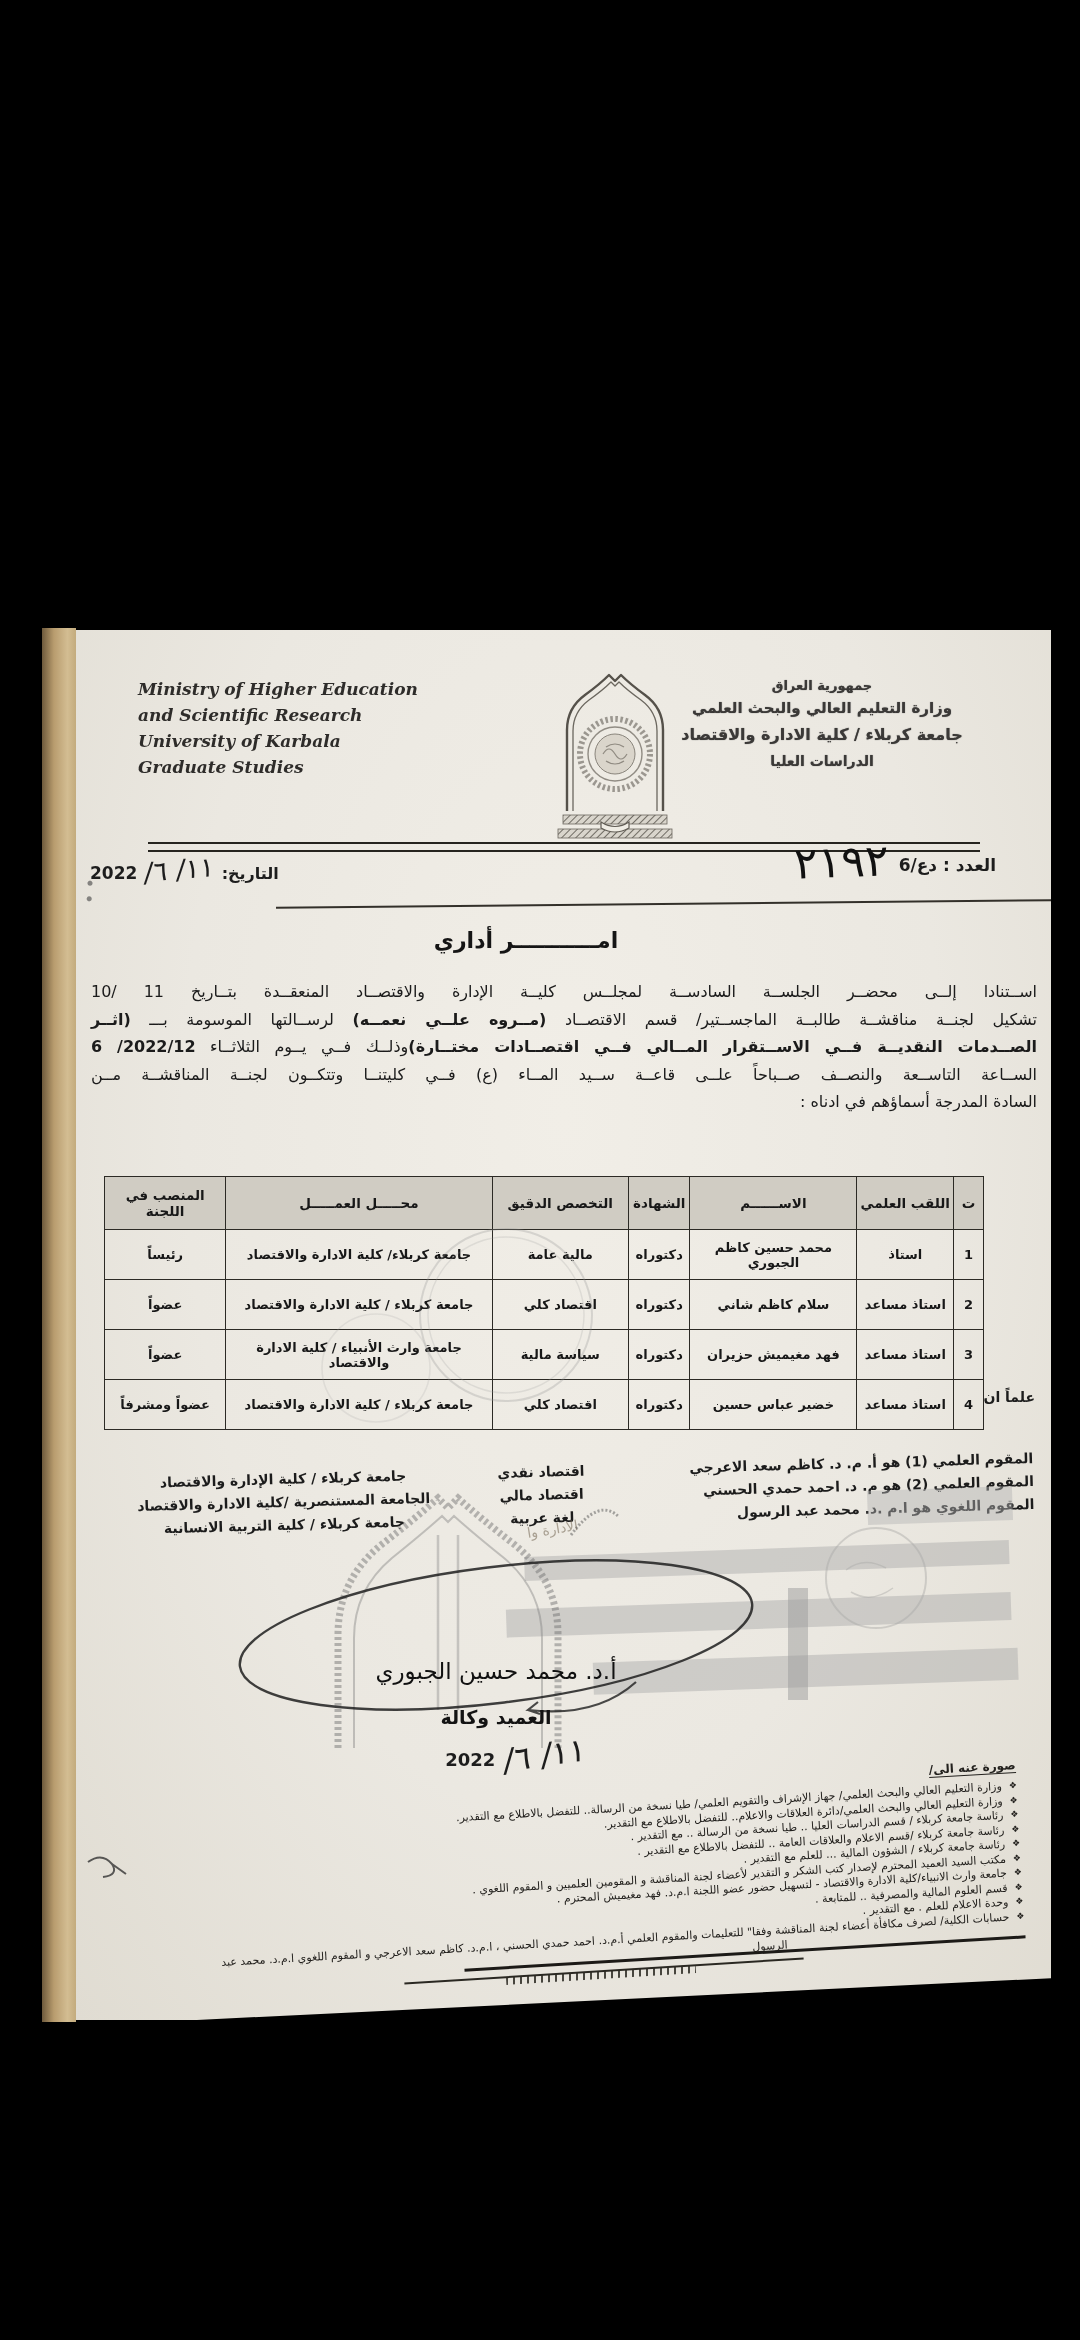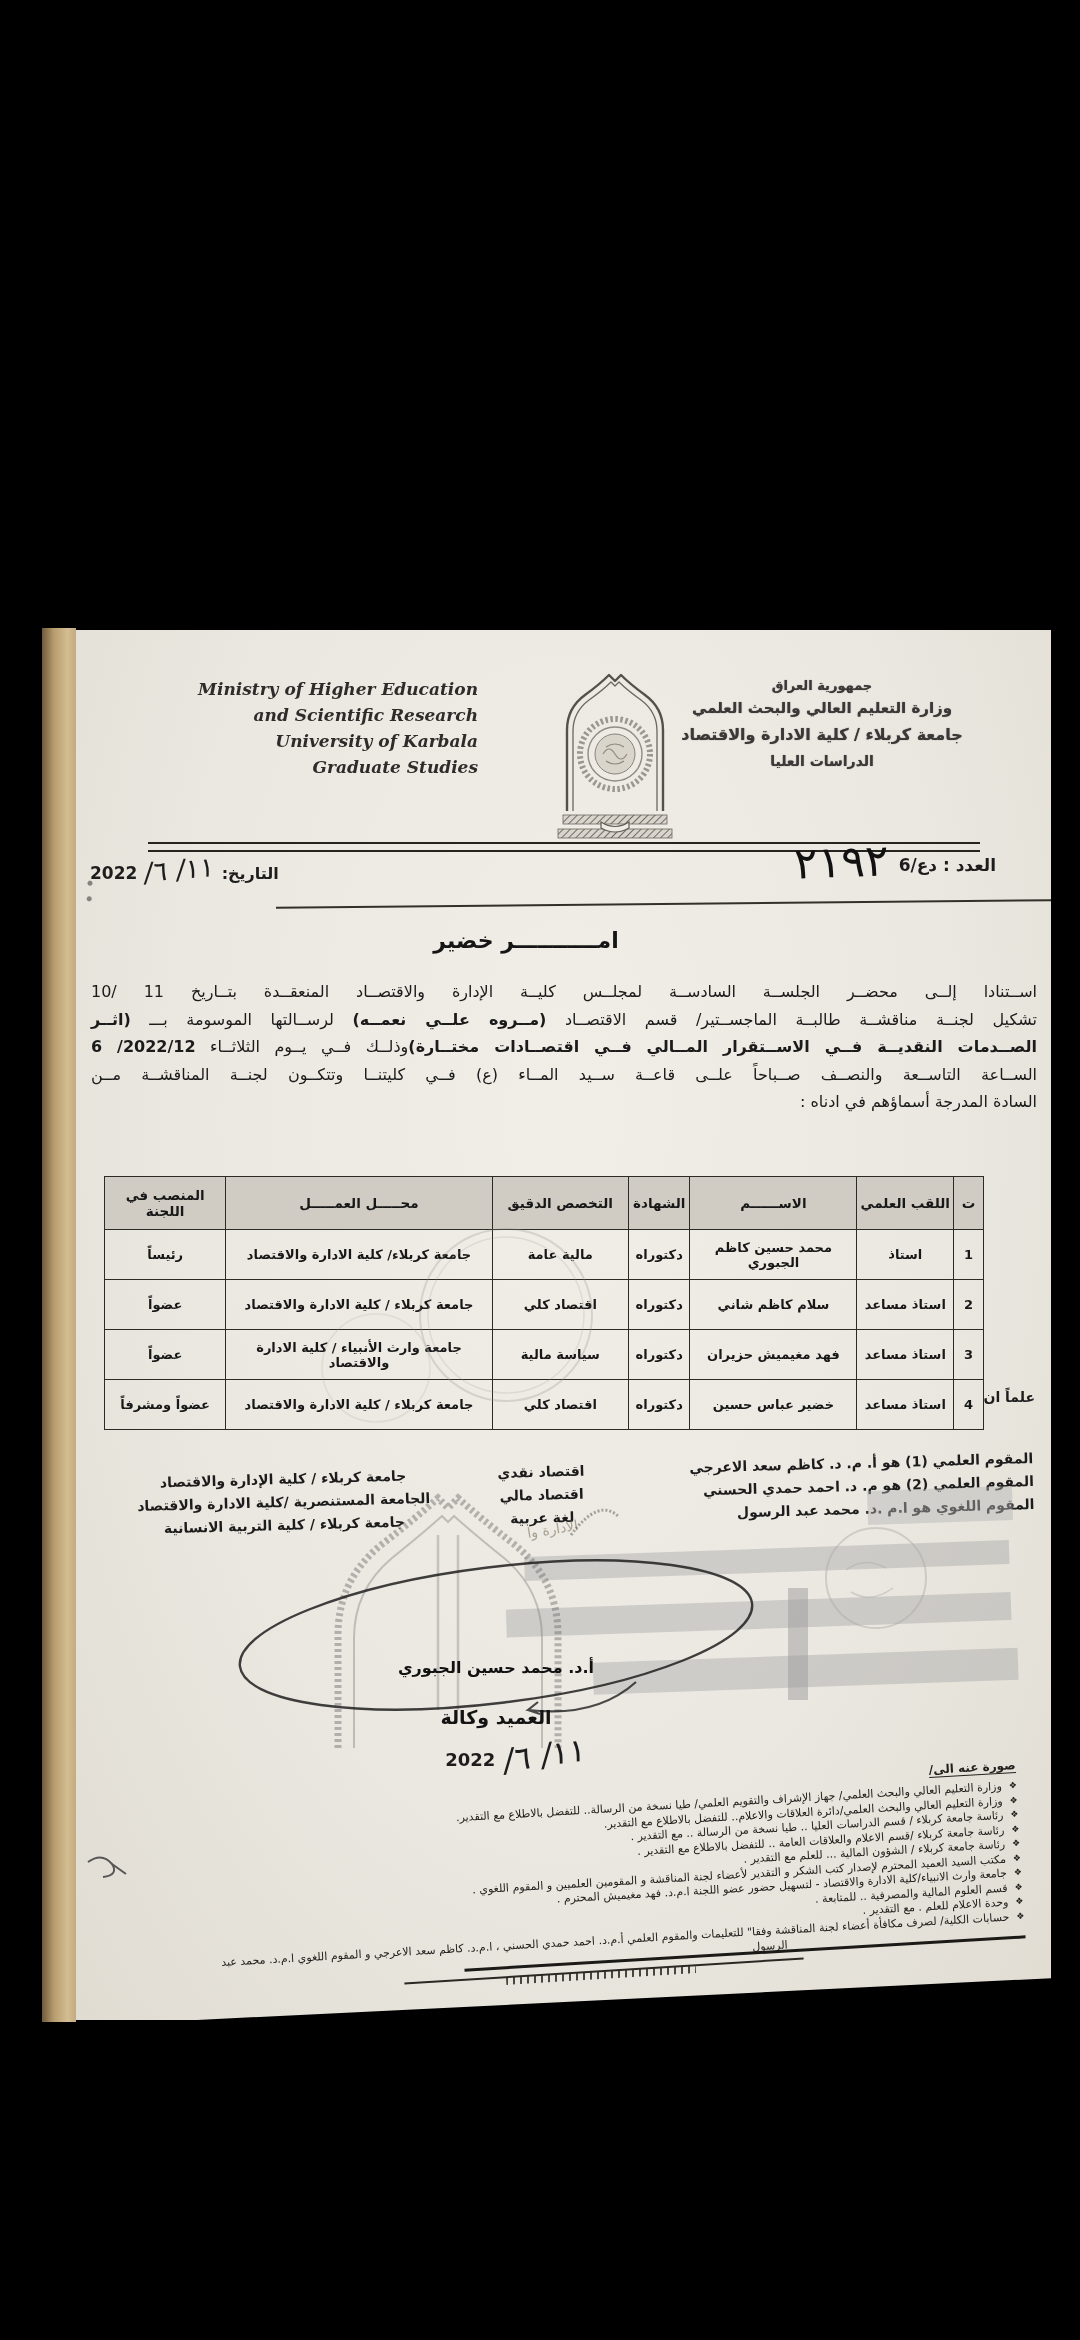--- a/index.html
+++ b/index.html
@@ -6,21 +6,21 @@
   .screen{position:relative;width:1080px;height:2340px;background:#000;overflow:hidden;
           font-family:"DejaVu Sans",sans-serif;}
   .side-strip{position:absolute;left:42px;top:628px;width:34px;height:1394px;
     background:linear-gradient(90deg,#6e5a3c,#b89c6e 35%,#d3bd92 75%,#c3ab7d);}
   .page{position:absolute;left:76px;top:630px;width:975px;height:1390px;overflow:hidden;
     background:radial-gradient(ellipse at 50% 35%, #f1eee7 0%, #ebe8e1 55%, #e0dcd2 100%);
     color:#1d1d1d;}
   
   .lh-en{position:absolute;left:62px;top:46px;width:340px;
     font-family:"DejaVu Serif",serif;font-style:italic;font-weight:bold;
-    font-size:17px;line-height:26px;color:#2e2c2a;text-align:right;}
+    font-size:17px;line-height:26px;color:#2e2c2a;}
   .lh-ar{position:absolute;right:64px;top:48px;width:330px;text-align:center;direction:rtl;
     color:#3b3937;font-weight:bold;text-shadow:0 0 1px #555;}
   .lh-ar div:nth-child(1){font-size:13px;letter-spacing:1px;}
   .lh-ar div:nth-child(2){font-size:15px;margin-top:6px;text-align:center;}
   .lh-ar div:nth-child(3){font-size:16px;margin-top:8px;}
   .lh-ar div:nth-child(4){font-size:14px;margin-top:9px;letter-spacing:2px;}
   .logo{position:absolute;left:478px;top:38px;width:122px;height:178px;}
   
   .rule-double{position:absolute;left:72px;top:212px;width:832px;height:6px;
     border-top:2px solid #26241f;border-bottom:2px solid #26241f;}
@@ -55,21 +55,21 @@
   .evals{position:absolute;right:18px;top:820px;width:938px;direction:rtl;
     transform:rotate(-1.6deg);transform-origin:top right;font-size:14px;font-weight:bold;color:#1c1c1c;}
   .eval-row{display:grid;grid-template-columns:45% 15% 40%;margin-bottom:7px;}
   .eval-row .lab{text-align:right;}
   .eval-row .spec{text-align:center;}
   .eval-row .work{text-align:center;}
   
   .stamps{position:absolute;left:0;top:0;width:975px;height:1390px;pointer-events:none;}
   
   .sig-name{position:absolute;left:225px;top:1028px;width:390px;text-align:center;direction:rtl;
-    font-weight:bold;font-size:16px;color:#111;}
+    font-weight:normal;font-size:23px;color:#111;}
   .sig-title{position:absolute;left:285px;top:1076px;width:270px;text-align:center;direction:rtl;
     font-weight:bold;font-size:19px;color:#131313;}
   .sig-date{position:absolute;left:290px;top:1106px;width:300px;direction:ltr;display:flex;gap:8px;
     justify-content:center;align-items:baseline;}
   .sig-date .yr{font-weight:bold;font-size:18px;}
   .sig-date .hand{font-size:32px;transform:rotate(-8deg) skewX(-8deg);}
   
   .cc-block{position:absolute;right:36px;top:1124px;width:922px;direction:rtl;
     transform:rotate(-3.3deg);transform-origin:top right;color:#23211e;}
   .cc-head{font-size:12px;font-weight:bold;border-bottom:1.5px solid #23211e;display:inline-block;
@@ -142,21 +142,21 @@
     </div>
 
     <div class="ref-num">
       <span class="hand">٢١٩٢</span>
       <span class="lbl">العدد : دع/6</span>
     </div>
 
     <div class="rule-single"></div>
     <div class="specks"></div>
 
-    <div class="doc-title">امـــــــــــر خضير</div>
+    <div class="doc-title">امـــــــــــر أداري</div>
 
     <div class="body-par" id="body-par">
         <div class="bline"><span>اســتنادا إلــى  محضــر الجلســة السادســة لمجلــس كليــة الإدارة والاقتصــاد المنعقــدة بتــاريخ  11 /10</span></div>
         <div class="bline"><span>تشكيل لجنــة مناقشــة طالبــة الماجســتير/ قسم الاقتصــاد </span><span class="b">(مــروه علــي نعمــه)</span><span> لرســالتها الموسومة بـــ </span><span class="b">(اثــر</span></div>
         <div class="bline"><span class="b">الصــدمات النقديــة فــي الاســتقرار المــالي فــي اقتصــادات مختــارة)</span><span>وذلــك فــي يــوم الثلاثــاء </span><span class="b">2022/12/ 6</span></div>
         <div class="bline"><span>الســاعة التاســعة والنصــف صــباحاً علــى قاعــة ســيد المــاء (ع) فــي كليتنــا وتتكــون لجنــة المناقشــة مــن</span></div>
         <div class="bline last"><span>السادة المدرجة أسماؤهم في ادناه :</span></div>
       </div>
 
     <table class="cmt" id="cmt">

